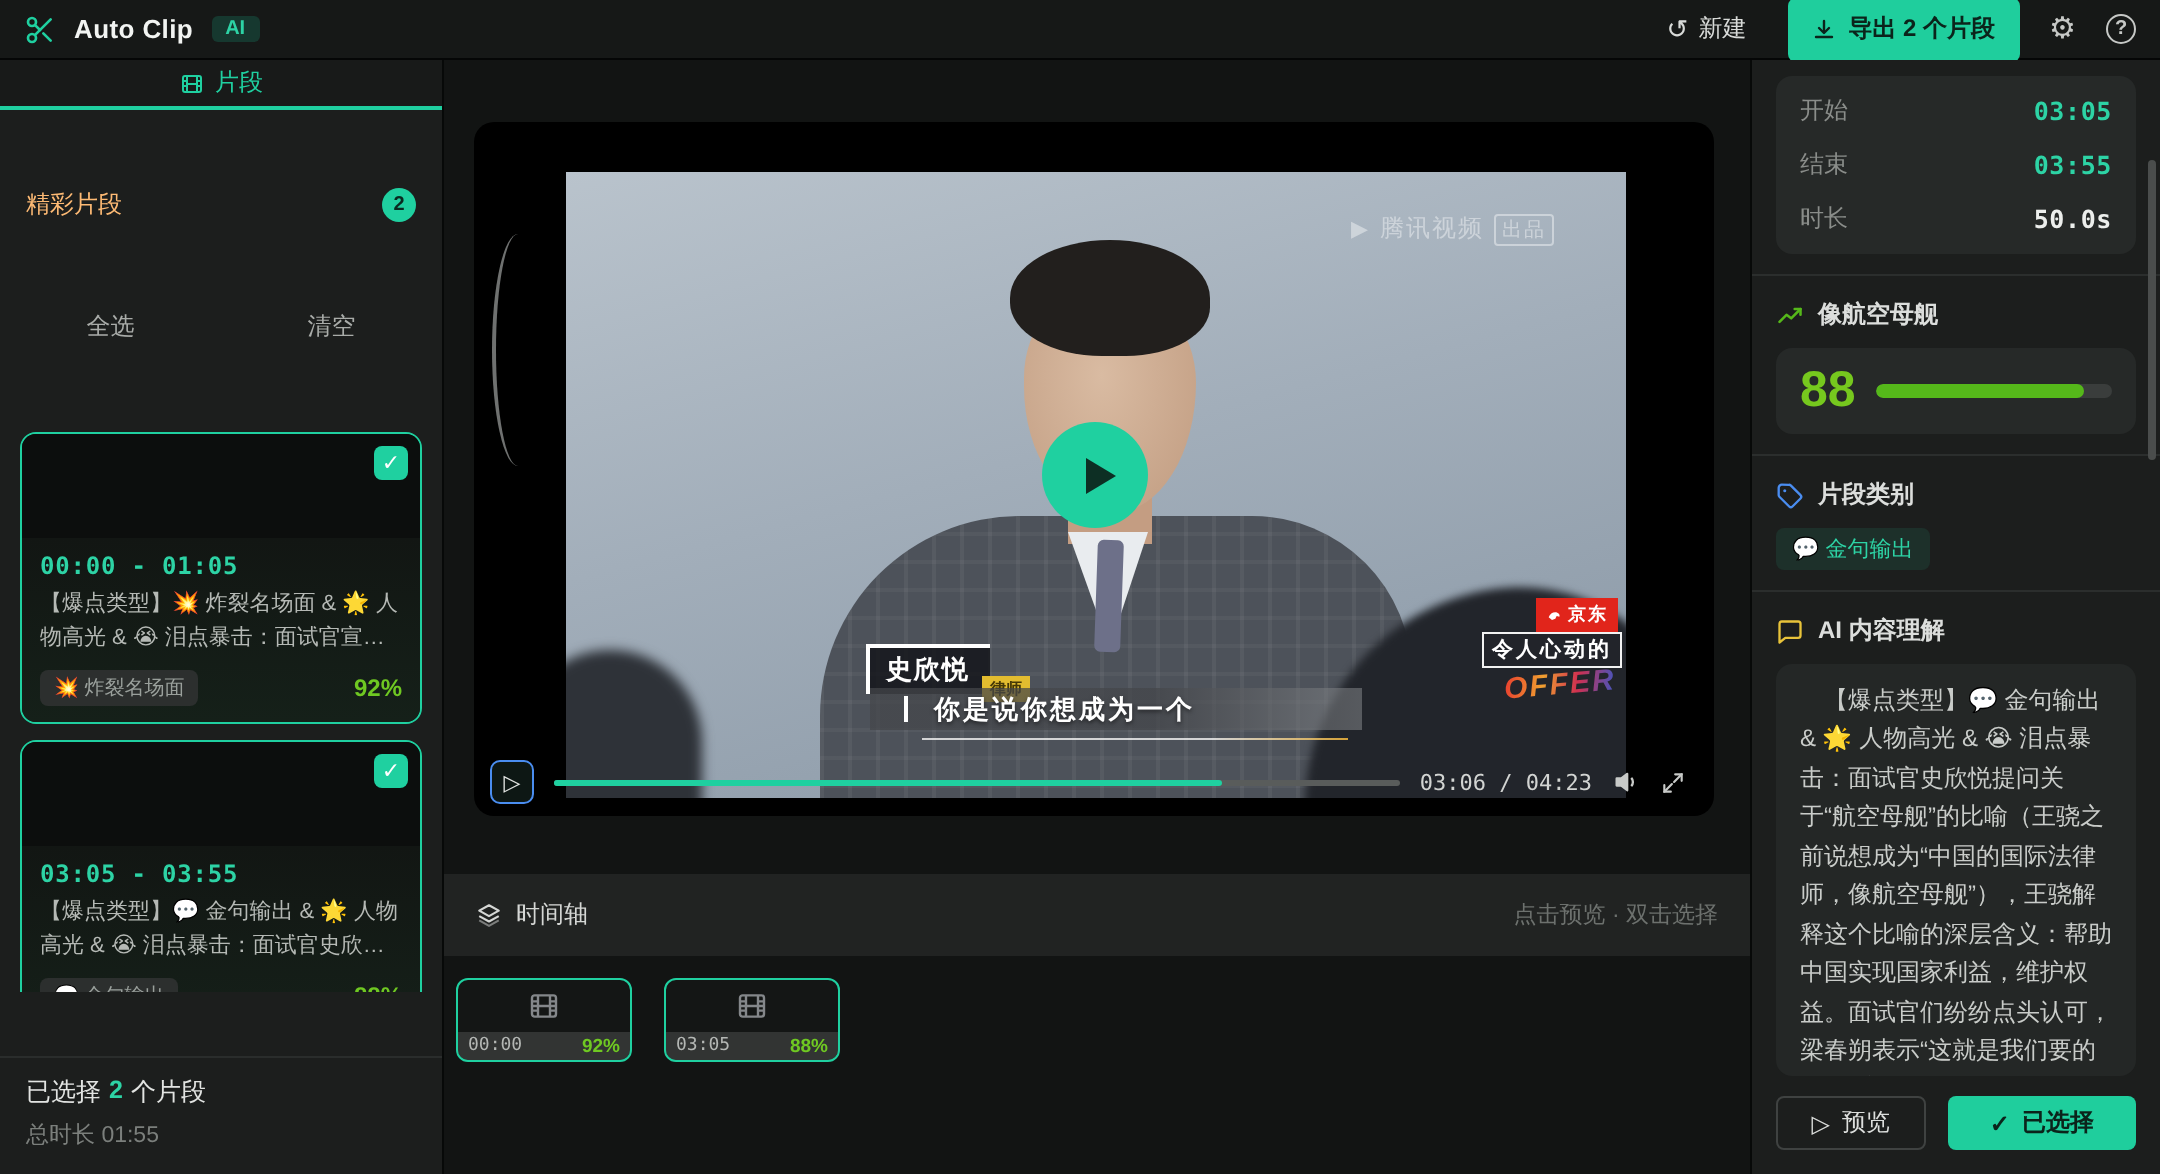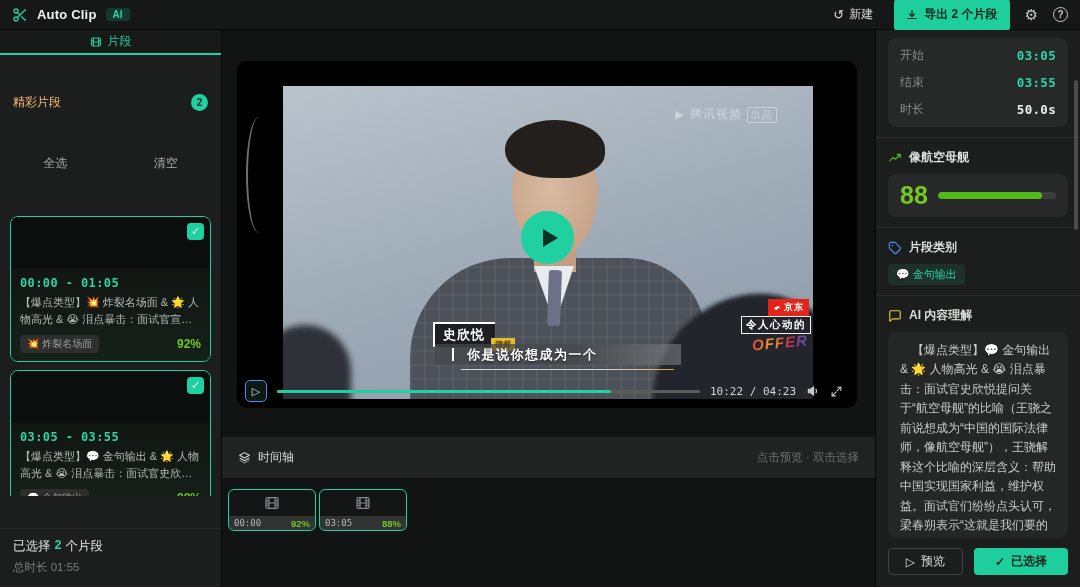--- a/index.html
+++ b/index.html
@@ -74,21 +74,21 @@
   .controls { position:absolute; left:8px; right:14px; bottom:5px; height:24px; display:flex; align-items:center; gap:10px; z-index:8; }
   .play-sq { width:22px; height:22px; flex:none; border:1.5px solid #4a8df0; background:#0d1714; border-radius:5px; color:#e4e6e4; display:flex; align-items:center; justify-content:center; font-size:11px; cursor:pointer; }
   .progress { flex:1; height:3px; background:#595c5b; border-radius:2px; position:relative; cursor:pointer; }
   .progress-fill { position:absolute; left:0; top:0; bottom:0; background:#1fd0a0; border-radius:2px; }
   .time-display { font-family:"DejaVu Sans Mono",monospace; font-size:11px; color:#d2d4d2; white-space:nowrap; }
   .ctl-ic { color:#c8cac8; display:flex; align-items:center; cursor:pointer; background:none; border:none; padding:0; }
 
   .timeline-strip { position:absolute; left:0; right:0; top:407px; height:41px; background:#212322; display:flex; align-items:center; padding:0 16px; gap:7px; }
   .tl-label { color:#d5d7d5; font-size:12px; }
   .tl-hint { margin-left:auto; color:#6d716e; font-size:11.5px; }
-  .thumbs { position:absolute; left:6px; top:459px; display:flex; gap:3px; }
+  .thumbs { position:absolute; left:6px; top:459px; display:flex; gap:16px; }
   .thumb { width:88px; height:42px; border:1.5px solid #1fd0a0; border-radius:6px; background:#141615; position:relative; overflow:hidden; display:flex; align-items:flex-start; justify-content:center; cursor:pointer; }
   .thumb-film { margin-top:5px; color:#84878-5; color:#84878a; }
   .thumb-foot { position:absolute; left:0; right:0; bottom:0; height:14px; background:rgba(128,133,130,.28); display:flex; align-items:center; padding:0 5px; }
   .thumb-time { color:#b4b7b4; font-size:9px; font-family:"DejaVu Sans Mono",monospace; }
   .thumb-score { margin-left:auto; color:#6fc822; font-size:9.5px; font-weight:bold; }
 
   
   .rightbar { width:205px; flex:none; background:#1c1e1d; border-left:1px solid #070908; padding:8px 12px 12px; display:flex; flex-direction:column; position:relative; }
   .info-panel { background:#262928; border-radius:8px; padding:4px 12px; flex:none; }
   .info-row { display:flex; align-items:center; height:27px; }
@@ -263,21 +263,21 @@
           <div class="play-tri"></div>
         </div>
 
         <div class="controls">
           <button class="play-sq">
               <span>▷</span>
             </button>
           <div class="progress">
             <div class="progress-fill" style="width: 79%;"></div>
           </div>
-          <span class="time-display">10:22 / 04:23</span>
+          <span class="time-display">03:06 / 04:23</span>
           <button class="ctl-ic">
             <span>
               <svg width="14" height="14" viewBox="0 0 24 24" fill="none" stroke="#c8cac8" stroke-width="2" stroke-linejoin="round">
                   <path d="M4 9v6h4l5 4V5L8 9H4z" fill="#c8cac8"></path>
                   <path d="M16.5 8.5a5 5 0 0 1 0 7"></path>
                 </svg>
             </span>
           </button>
           <button class="ctl-ic">
             <span>

